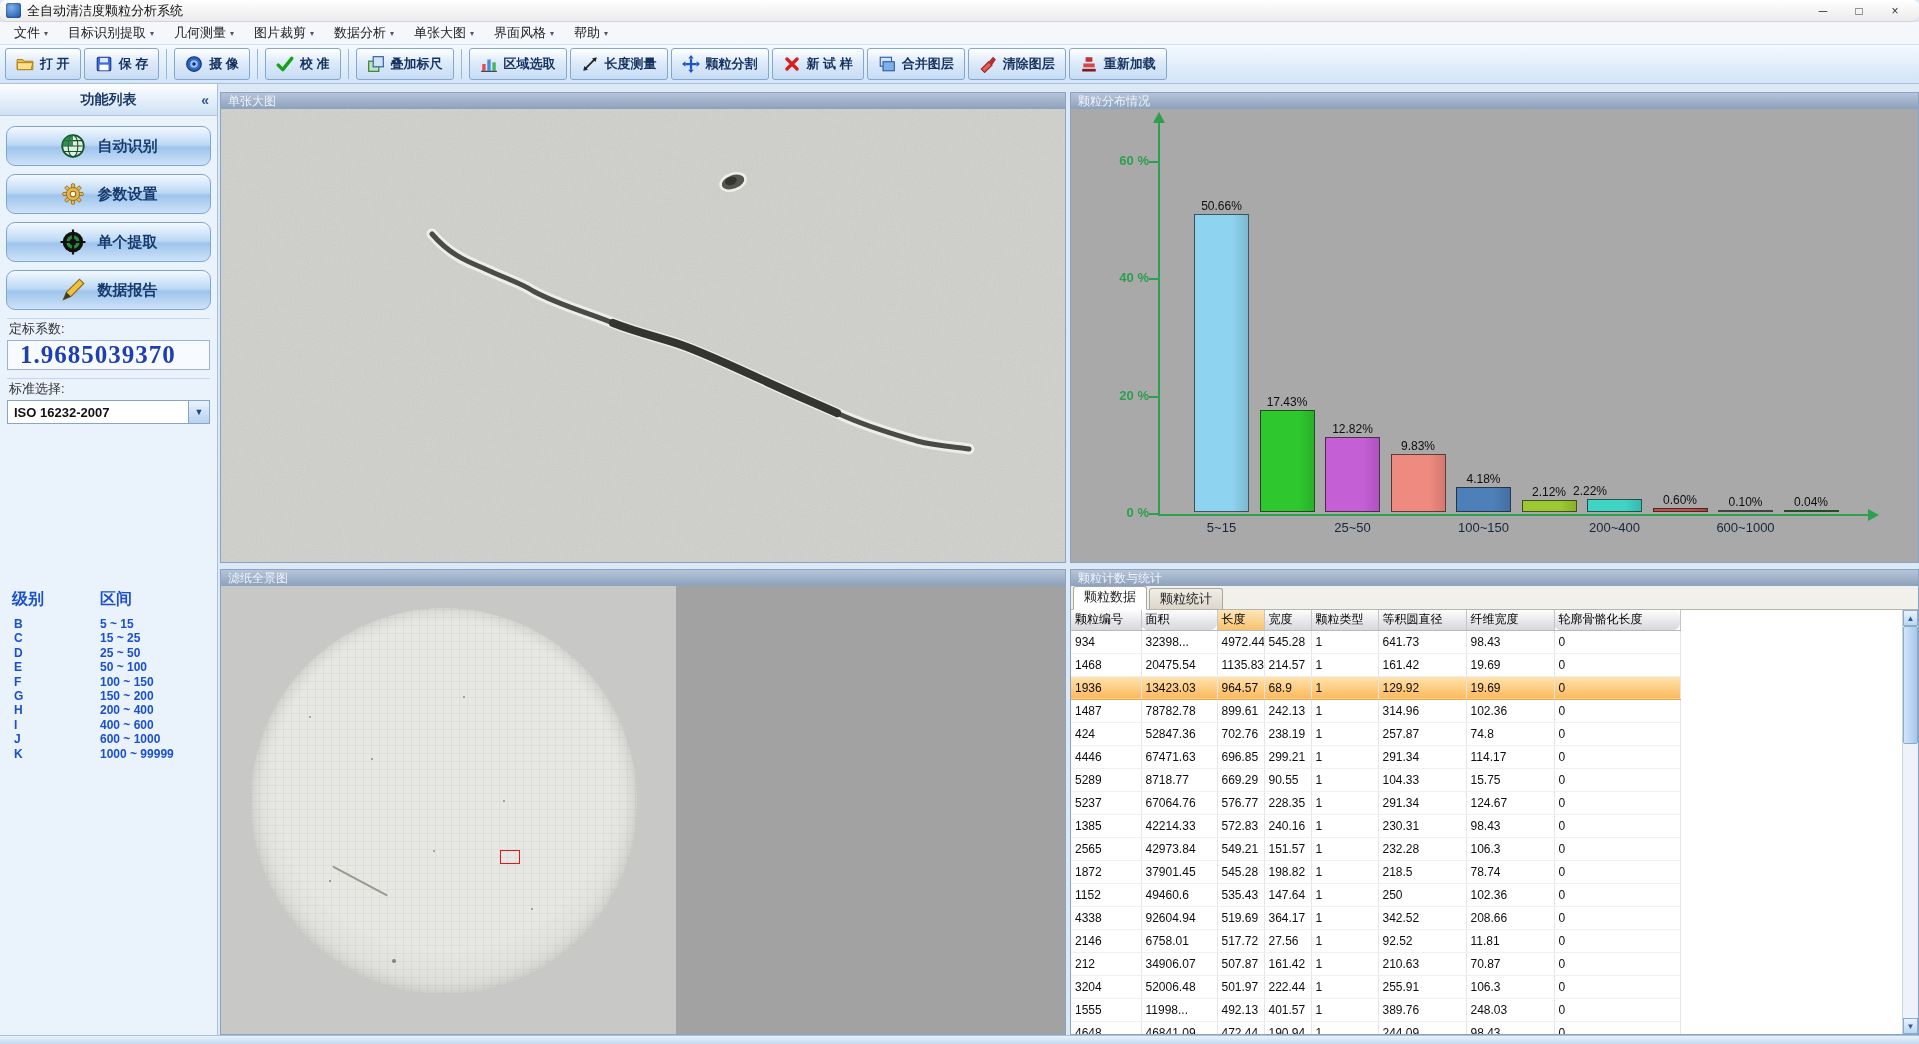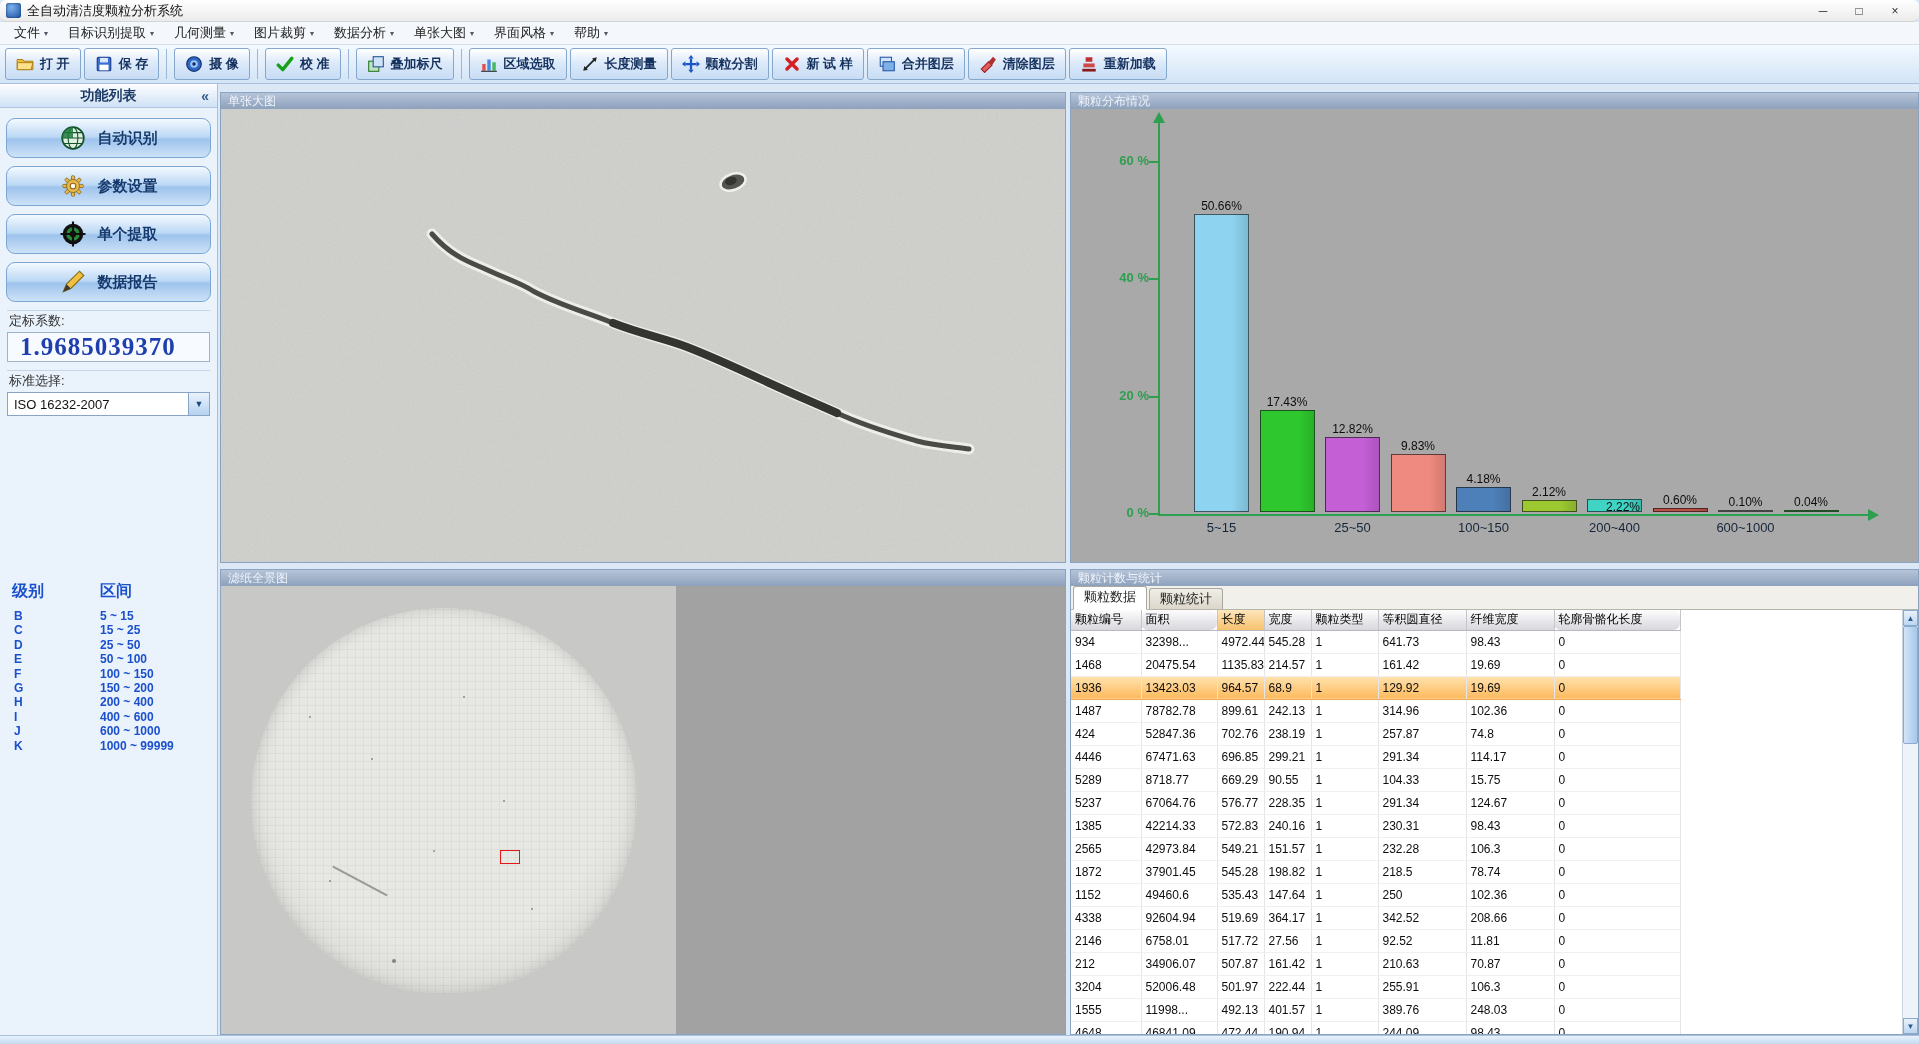--- a/index.html
+++ b/index.html
@@ -21,29 +21,29 @@
 
   
   .toolbar { position:absolute; top:45px; left:0; right:0; height:39px; background:linear-gradient(#f3f9ff,#d2e4f6); border-bottom:1px solid #a8c0dc; display:flex; align-items:center; padding:0 5px; gap:3px; }
   .tb-btn { height:32px; border:1px solid #86a7cc; border-radius:3px; background:linear-gradient(#ffffff,#ddeafa 45%,#c7dcf4); display:flex; align-items:center; gap:6px; padding:0 10px; font-size:13px; font-weight:bold; color:#15315e; font-family:inherit; }
   .tb-icon svg { width:18px; height:18px; display:block; }
   .tb-sep { width:1px; height:30px; background:#9db8d6; margin:0 4px; }
 
   
   .main { position:absolute; top:84px; left:0; right:0; bottom:9px; }
   .sidebar { position:absolute; left:0; top:0; width:218px; height:100%; background:#eaf2fc; border-right:1px solid #a9c0da; }
-  .sb-header { height:24px; background:linear-gradient(#fdfeff,#cfe1f5); border-bottom:1px solid #b2c8e0; display:flex; align-items:center; justify-content:center; position:relative; font-weight:bold; color:#1c3a66; font-size:14px; }
+  .sb-header { height:32px; background:linear-gradient(#fdfeff,#cfe1f5); border-bottom:1px solid #b2c8e0; display:flex; align-items:center; justify-content:center; position:relative; font-weight:bold; color:#1c3a66; font-size:14px; }
   .sb-collapse { position:absolute; right:8px; top:0; height:100%; display:flex; align-items:center; font-size:14px; color:#365a88; }
   .sb-buttons { padding:10px 6px 0; display:flex; flex-direction:column; gap:8px; }
   .sb-btn { height:40px; border:1px solid #7ea6d3; border-radius:9px; background:linear-gradient(#f3f9ff,#bdd9f5 46%,#9fc4ec 54%,#cde2f8); display:flex; align-items:center; justify-content:center; gap:12px; font-size:15px; font-weight:bold; color:#173a6e; }
   .sb-icon svg { width:26px; height:26px; display:block; }
   .sb-section { margin:8px 7px 0; }
   .sb-label { font-size:13px; color:#333; border-top:1px solid #c5d4e6; padding:1px 2px 2px; }
   .calib-box { height:30px; border:1px solid #9fb4cc; background:#f7faff; display:flex; align-items:center; padding-left:12px; font-family:"Liberation Serif","DejaVu Serif",serif; font-size:25px; font-weight:bold; color:#1f3fae; letter-spacing:1px; }
-  .select-box { height:24px; border:1px solid #89a4c4; background:#fff; display:flex; align-items:stretch; }
+  .select-box { height:24px; border:1px solid #89a4c4; background:#fff; display:flex; align-items:stretch;font-weight:bold; }
   .select-value { flex:1; display:flex; align-items:center; padding-left:6px; font-size:13px; color:#111; }
   .select-arrow { width:21px; background:linear-gradient(#eaf3fc,#b6d2f0); border-left:1px solid #89a4c4; display:flex; align-items:center; justify-content:center; font-size:9px; color:#1c4a80; }
   .levels { margin-top:165px; padding-left:12px; color:#1b50cc; }
   .level-header { display:flex; font-size:16px; font-weight:bold; margin-bottom:7px; }
   .level-header span:first-child { width:88px; }
   .level-row { display:flex; font-size:12px; font-weight:bold; line-height:14.4px; }
   .lv-letter { width:88px; padding-left:2px; }
 
   
   .content { position:absolute; left:218px; top:0; right:0; height:100%; }
@@ -429,21 +429,21 @@
             <div class="bar-label" style="left: 181px; top: 285.599px;">17.43%</div>
             <div class="bar" style="left: 254px; width: 55px; height: 75.3175px; background: linear-gradient(90deg, rgb(196, 95, 214) 0%, rgb(196, 95, 214) 70%, rgba(0, 0, 0, 0.12)) rgb(196, 95, 214);"></div>
             <div class="bar-label" style="left: 246.5px; top: 312.683px;">12.82%</div>
             <div class="bar" style="left: 319.5px; width: 55px; height: 57.7512px; background: linear-gradient(90deg, rgb(239, 138, 128) 0%, rgb(239, 138, 128) 70%, rgba(0, 0, 0, 0.12)) rgb(239, 138, 128);"></div>
             <div class="bar-label" style="left: 312px; top: 330.249px;">9.83%</div>
             <div class="bar" style="left: 385px; width: 55px; height: 24.5575px; background: linear-gradient(90deg, rgb(77, 127, 184) 0%, rgb(77, 127, 184) 70%, rgba(0, 0, 0, 0.12)) rgb(77, 127, 184);"></div>
             <div class="bar-label" style="left: 377.5px; top: 363.442px;">4.18%</div>
             <div class="bar" style="left: 450.5px; width: 55px; height: 12.455px; background: linear-gradient(90deg, rgb(156, 200, 50) 0%, rgb(156, 200, 50) 70%, rgba(0, 0, 0, 0.12)) rgb(156, 200, 50);"></div>
             <div class="bar-label" style="left: 443px; top: 375.545px;">2.12%</div>
             <div class="bar" style="left: 516px; width: 55px; height: 13.0425px; background: linear-gradient(90deg, rgb(63, 212, 196) 0%, rgb(63, 212, 196) 70%, rgba(0, 0, 0, 0.12)) rgb(63, 212, 196);"></div>
-            <div class="bar-label" style="left: 517px; top: 374.957px; margin-top: 16px;">2.22%</div>
+            <div class="bar-label" style="left: 484px; top: 374.957px;">2.22%</div>
             <div class="bar" style="left: 581.5px; width: 55px; height: 3.525px; background: linear-gradient(90deg, rgb(191, 80, 72) 0%, rgb(191, 80, 72) 70%, rgba(0, 0, 0, 0.12)) rgb(191, 80, 72);"></div>
             <div class="bar-label" style="left: 574px; top: 384.475px;">0.60%</div>
             <div class="bar" style="left: 647px; width: 55px; height: 2px; background: linear-gradient(90deg, rgb(154, 154, 154) 0%, rgb(154, 154, 154) 70%, rgba(0, 0, 0, 0.12)) rgb(154, 154, 154);"></div>
             <div class="bar-label" style="left: 639.5px; top: 386px;">0.10%</div>
             <div class="bar" style="left: 712.5px; width: 55px; height: 2px; background: linear-gradient(90deg, rgb(60, 184, 74) 0%, rgb(60, 184, 74) 70%, rgba(0, 0, 0, 0.12)) rgb(60, 184, 74);"></div>
             <div class="bar-label" style="left: 705px; top: 386px;">0.04%</div>
             <div class="xtick-label" style="left: 105.5px;">5~15</div>
             <div class="xtick-label" style="left: 236.5px;">25~50</div>
             <div class="xtick-label" style="left: 367.5px;">100~150</div>
             <div class="xtick-label" style="left: 498.5px;">200~400</div>

